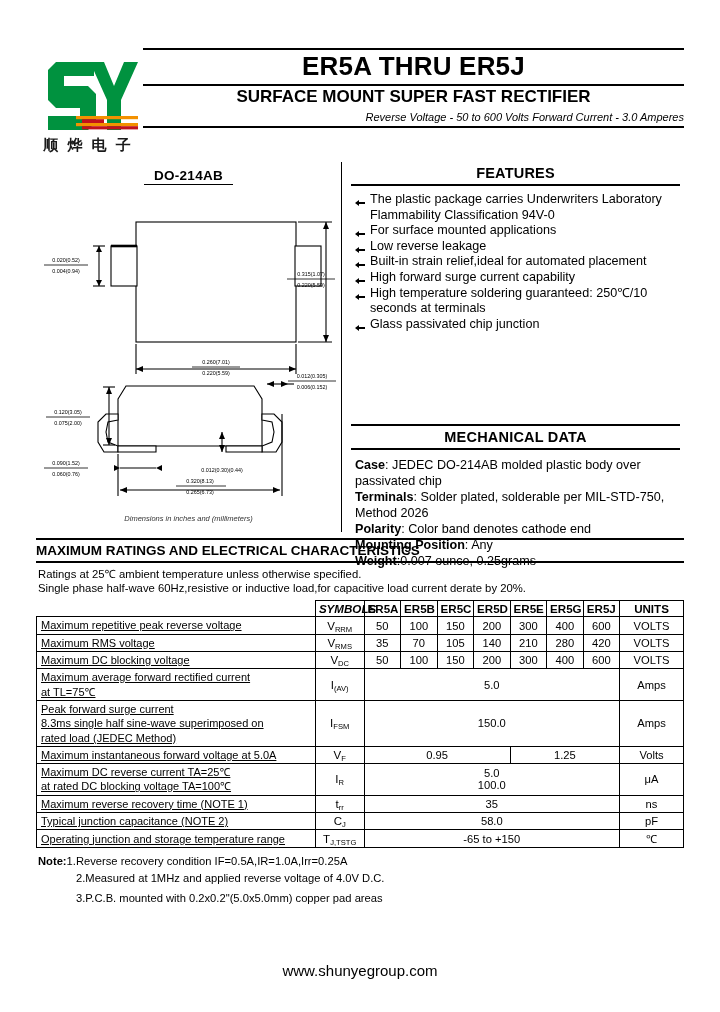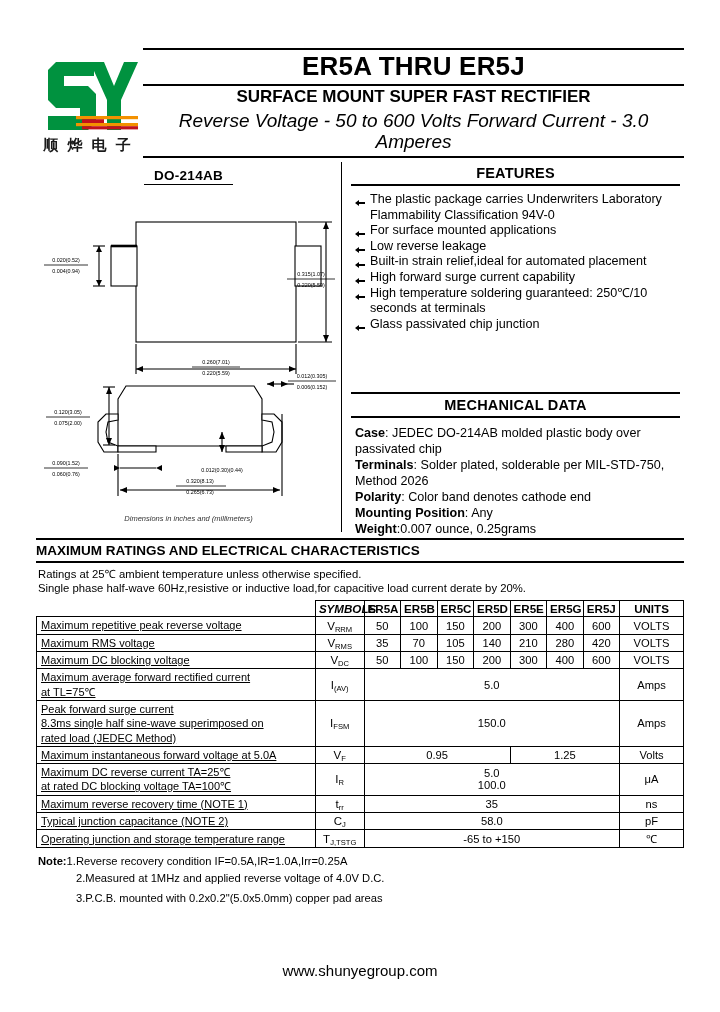--- a/index.html
+++ b/index.html
@@ -22,21 +22,21 @@
   .rule { border-top:2px solid #000; width:100%; }
   .title1 {
     text-align:center; font-weight:bold; font-size:26px;
     letter-spacing:0.2px; padding:3px 0 4px 0; line-height:1.05;
   }
   .title2 {
     text-align:center; font-weight:bold; font-size:17px;
     padding:2px 0 2px 0; line-height:1.1;
   }
   .title3 {
-    text-align:center; font-style:italic; font-size:19px;
+    text-align:right; font-style:italic; font-size:11px;
     padding:2px 0 3px 0; line-height:1.1;
   }
 
   
   .mid { position:absolute; left:36px; top:162px; width:648px; height:370px; }
   .mid-left { position:absolute; left:0; top:0; width:305px; height:370px; }
   .mid-right { position:absolute; left:305px; top:0; width:343px; height:370px; }
   .vdiv { position:absolute; left:305px; top:0px; width:0; height:370px; border-left:1.5px solid #000; }
 
   .pkg-title {
@@ -283,21 +283,21 @@
           <li>
             <span class="bullet">
               <svg width="10" height="8" viewBox="0 0 10 8">
                   <path d="M0 4 L4 1 L4 3 L10 3 L10 5 L4 5 L4 7 Z" fill="#000"></path>
                 </svg>
             </span><span>Glass passivated chip junction</span>
           </li>
         </ul>
       </div>
 
-      <div class="sec-wrap" style="margin-top:60px;">
+      <div class="sec-wrap" style="margin-top:92px;">
         <div class="rule"></div>
         <div class="sec-head">MECHANICAL DATA</div>
         <div class="rule"></div>
         <div class="mech">
           <div>
             <span class="k">Case</span><span>: JEDEC DO-214AB molded plastic body over passivated chip</span>
           </div>
           <div>
             <span class="k">Terminals</span><span>: Solder plated, solderable per MIL-STD-750,</span>
           </div>

